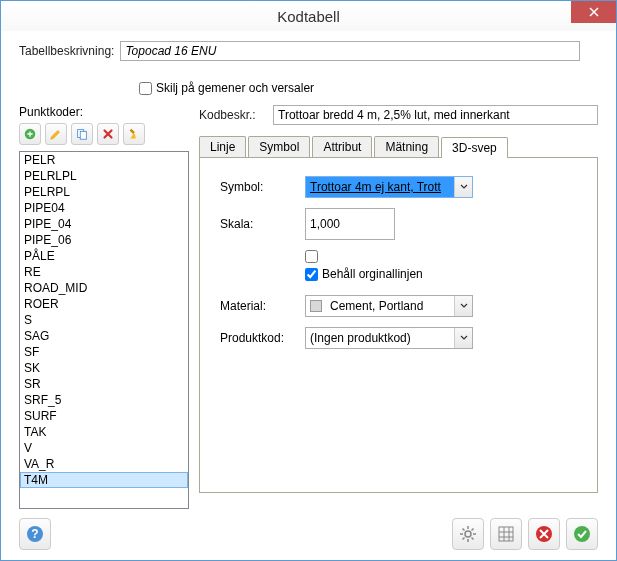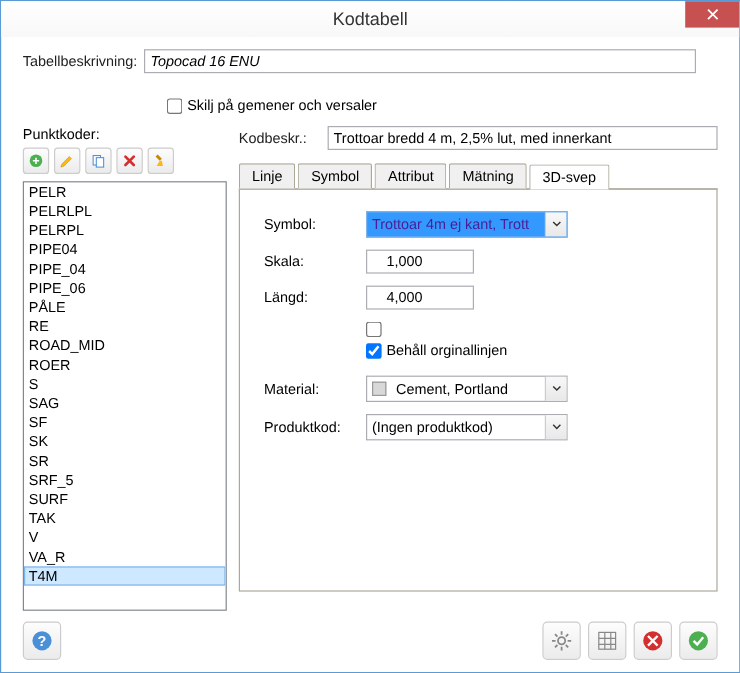--- a/index.html
+++ b/index.html
@@ -37,23 +37,23 @@
 .kodbeskr-input { flex: 1; border: 1px solid #abadb3; padding: 2px 4px; height: 20px; }
 
 .tabs { display: flex; border-bottom: 1px solid #aca899; position: relative; top: 1px; }
 .tab { padding: 3px 10px; border: 1px solid #aca899; border-bottom: none; background: #f0f0f0; margin-right: 2px; cursor: pointer; border-radius: 2px 2px 0 0; position: relative; }
 .tab.active { background: #fff; z-index: 2; top: 1px; }
 
 .tab-panel { border: 1px solid #aca899; background: #fff; padding: 18px 20px; height: 336px; border-top: 1px solid #aca899; }
 
 .form-row { display: flex; align-items: center; margin-bottom: 10px; }
 .form-label { width: 85px; }
-.form-input { width: 90px; border: 1px solid #abadb3; padding: 2px 16px; height: 20px; }
+.form-input { width: 90px; border: 1px solid #abadb3; padding: 2px 4px; height: 32px; }
 .dropdown { display: flex; align-items: center; border: 1px solid #abadb3; background: #fff; height: 22px; width: 168px; position: relative; }
-.dropdown.sel { background: #3399ff; color: #4c1d95; border: 1px solid #7eb4ea; }
+.dropdown.sel { background: #3399ff; color: #000000; border: 1px solid #7eb4ea; text-decoration: underline; }
 .dropdown-text { flex: 1; padding: 0 4px; white-space: nowrap; overflow: hidden; }
 .dropdown-btn { width: 18px; height: 100%; background: linear-gradient(#f8f8f8,#e8e8e8); border-left: 1px solid #ccc; display: flex; align-items: center; justify-content: center; cursor: pointer; }
 .dropdown.sel .dropdown-btn { background: linear-gradient(#f8f8f8,#e8e8e8); }
 
 .cb-row { margin-left: 85px; display: flex; align-items: center; margin-bottom: 4px; }
 .cb-row input { margin-right: 4px; }
 
 .material-swatch { width: 12px; height: 12px; background: #d8d8d8; border: 1px solid #999; margin: 0 4px; display: inline-block; }
 
 .footer { position: absolute; bottom: 10px; left: 18px; right: 18px; display: flex; justify-content: space-between; align-items: center; }
@@ -169,24 +169,20 @@
                 <svg width="8" height="6" viewBox="0 0 8 6">
                     <path d="M1 1l3 3 3-3" stroke="#333" fill="none" stroke-width="1.2"></path>
                   </svg>
               </div>
             </div>
           </div>
           <div class="form-row">
             <span class="form-label">Skala:</span>
             <input class="form-input" value="1,000" style="">
           </div>
-          <div class="form-row">
-            <span class="form-label">Längd:</span>
-            <input class="form-input" value="4,000" style="">
-          </div>
           <div class="cb-row">
             <input type="checkbox" style="">
           </div>
           <div class="cb-row" style="margin-bottom:14px">
             <input type="checkbox" checked="" style="">
             <span>Behåll orginallinjen</span>
           </div>
           <div class="form-row">
             <span class="form-label">Material:</span>
             <div class="dropdown">

